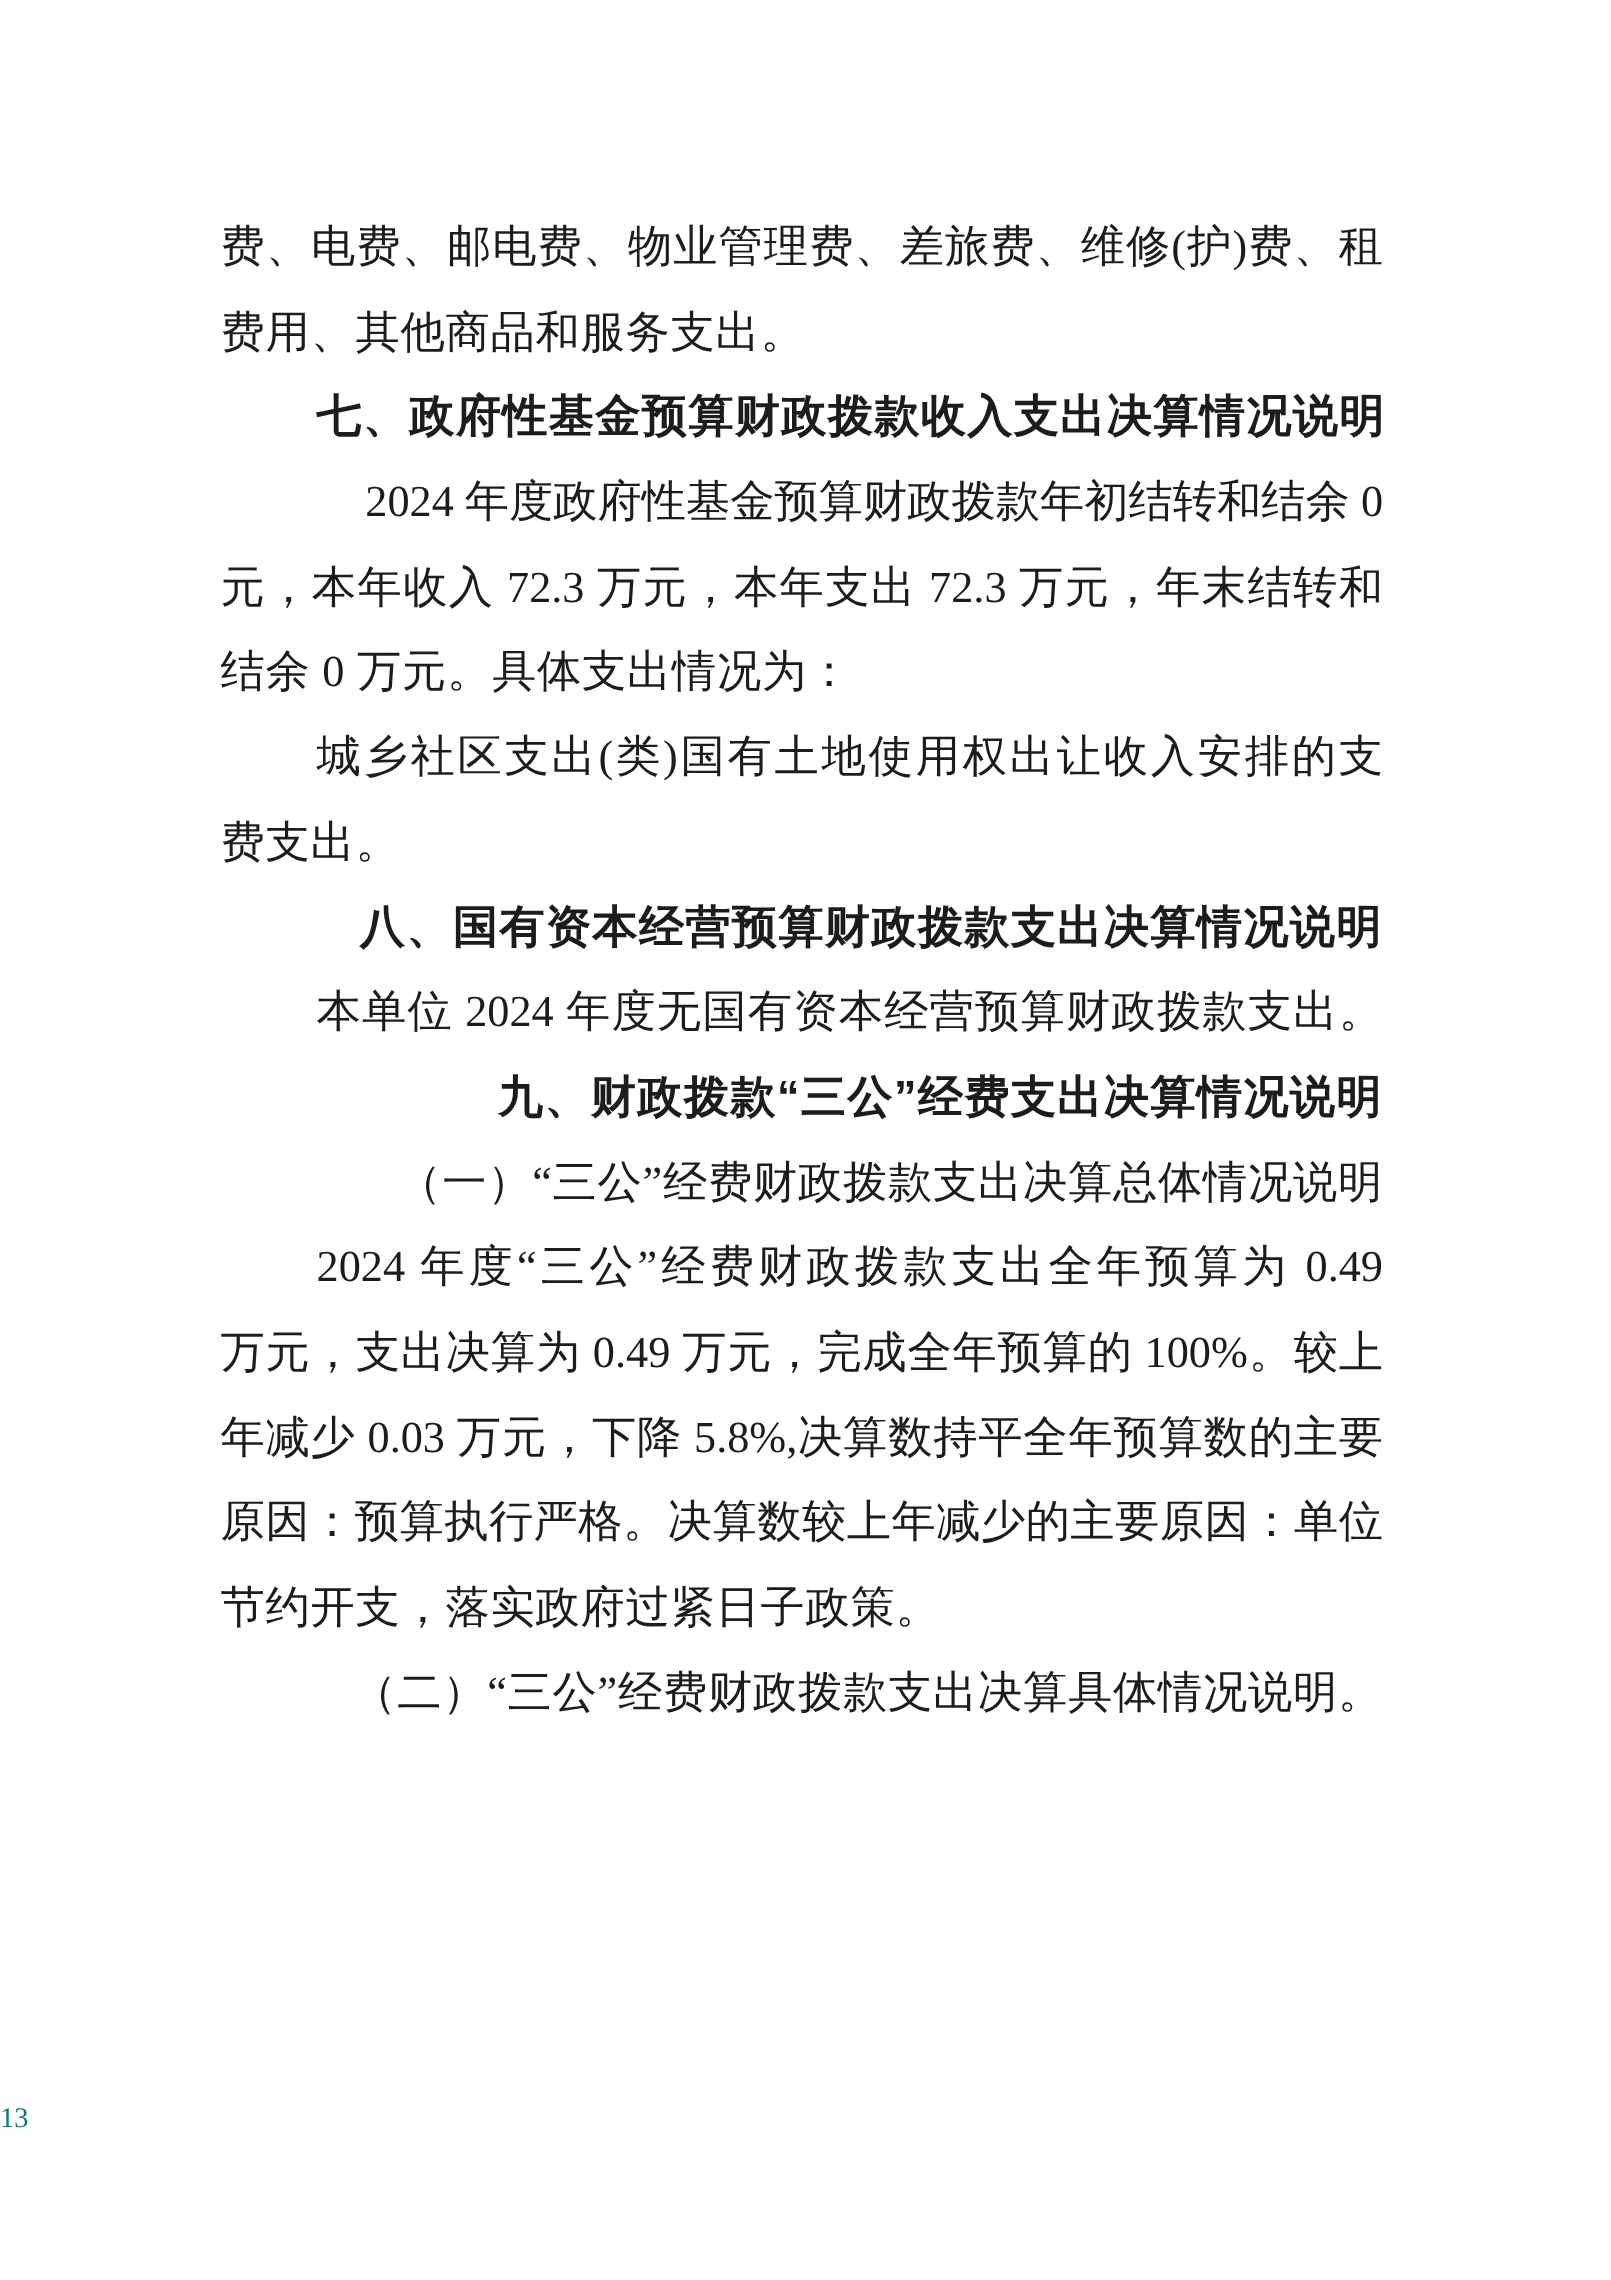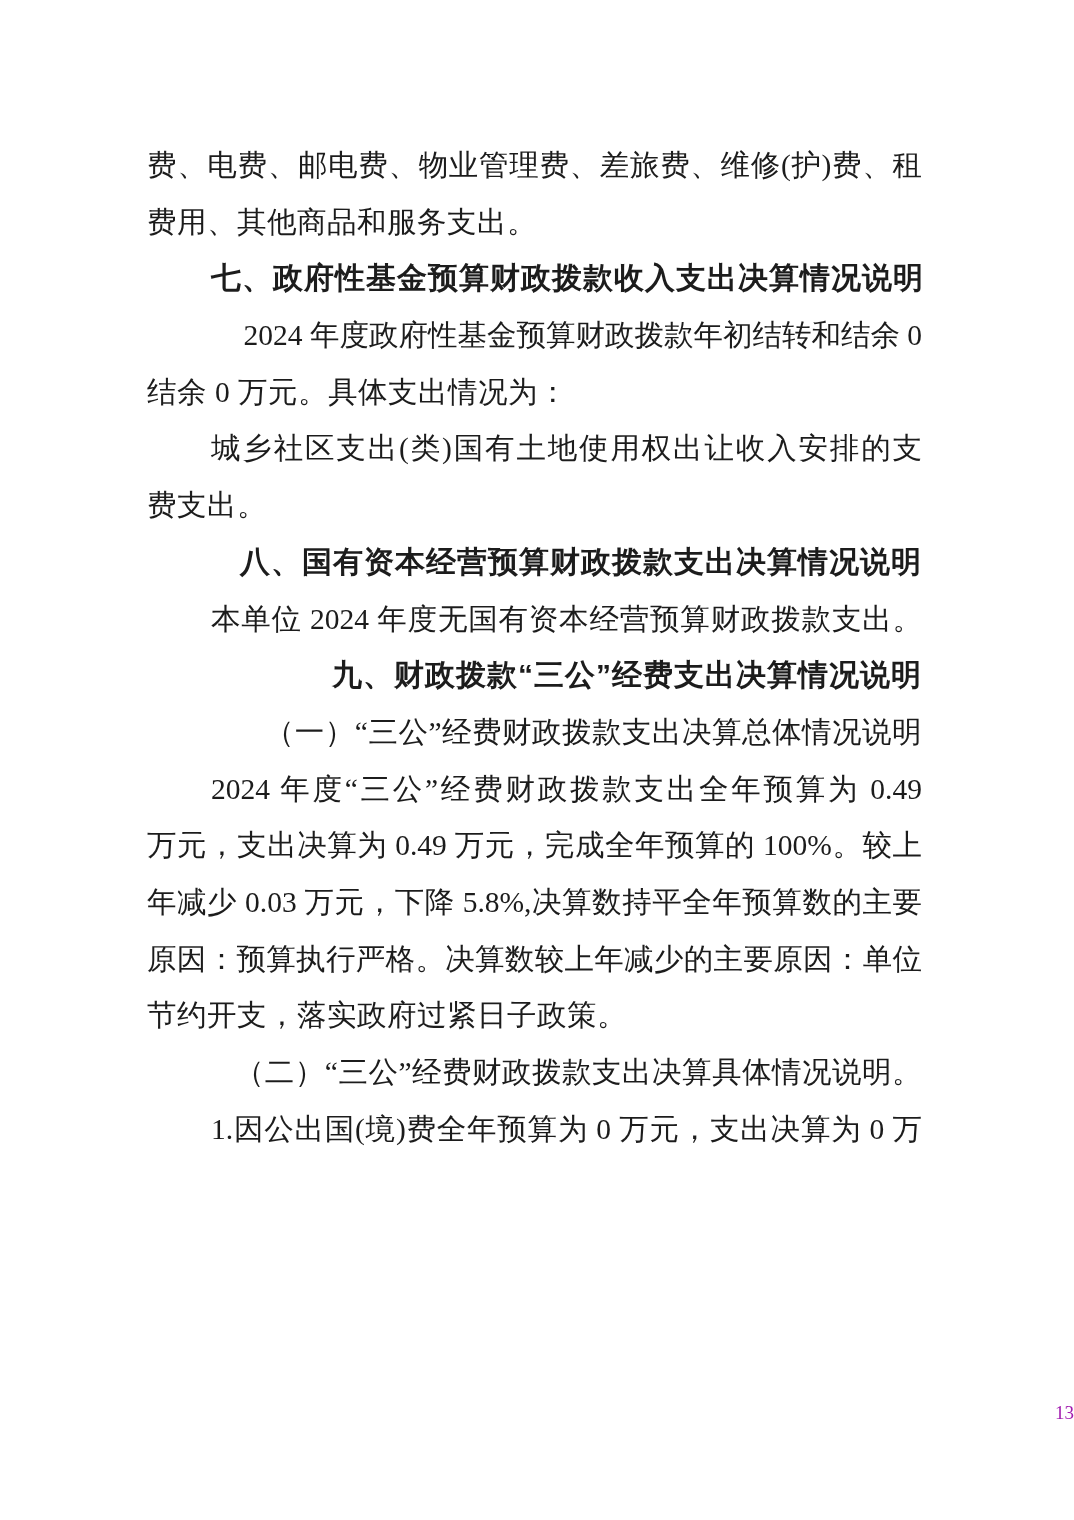--- a/index.html
+++ b/index.html
@@ -56,44 +56,44 @@
     font-weight: 700;
     font-family: "Liberation Sans", "DejaVu Sans", sans-serif;
     font-size: 30px;
     letter-spacing: 1px;
   }
   .pagenum {
     position: absolute;
     left: 0;
     top: 1400px;
     width: 1074px;
-    text-align: right;
+    text-align: left;
     font-size: 19px;
     line-height: 26px;
-    color: #a21caf;
+    color: #0f766e;
   }
 </style>
 </head>
 <body>
 
 <div class="sheet">
   <main class="textblock">
     <p class="ln jt">费、电费、邮电费、物业管理费、差旅费、维修(护)费、租</p>
     <p class="ln">费用、其他商品和服务支出。</p>
     <p class="ln hd in">七、政府性基金预算财政拨款收入支出决算情况说明</p>
     <p class="ln jt in">2024 年度政府性基金预算财政拨款年初结转和结余 0 万</p>
+    <p class="ln jt">元，本年收入 72.3 万元，本年支出 72.3 万元，年末结转和</p>
     <p class="ln">结余 0 万元。具体支出情况为：</p>
     <p class="ln jt in">城乡社区支出(类)国有土地使用权出让收入安排的支</p>
     <p class="ln">费支出。</p>
     <p class="ln hd in">八、国有资本经营预算财政拨款支出决算情况说明</p>
     <p class="ln jt in">本单位 2024 年度无国有资本经营预算财政拨款支出。</p>
     <p class="ln hd in">九、财政拨款“三公”经费支出决算情况说明</p>
     <p class="ln in">（一）“三公”经费财政拨款支出决算总体情况说明</p>
     <p class="ln jt in">2024 年度“三公”经费财政拨款支出全年预算为 0.49</p>
     <p class="ln jt">万元，支出决算为 0.49 万元，完成全年预算的 100%。较上</p>
     <p class="ln jt">年减少 0.03 万元，下降 5.8%,决算数持平全年预算数的主要</p>
     <p class="ln jt">原因：预算执行严格。决算数较上年减少的主要原因：单位</p>
     <p class="ln">节约开支，落实政府过紧日子政策。</p>
     <p class="ln in">（二）“三公”经费财政拨款支出决算具体情况说明。</p>
-    <p class="ln jt in">1.因公出国(境)费全年预算为 0 万元，支出决算为 0 万</p>
   </main>
   <footer class="pagenum">13</footer>
 </div>
 
 </body></html>

